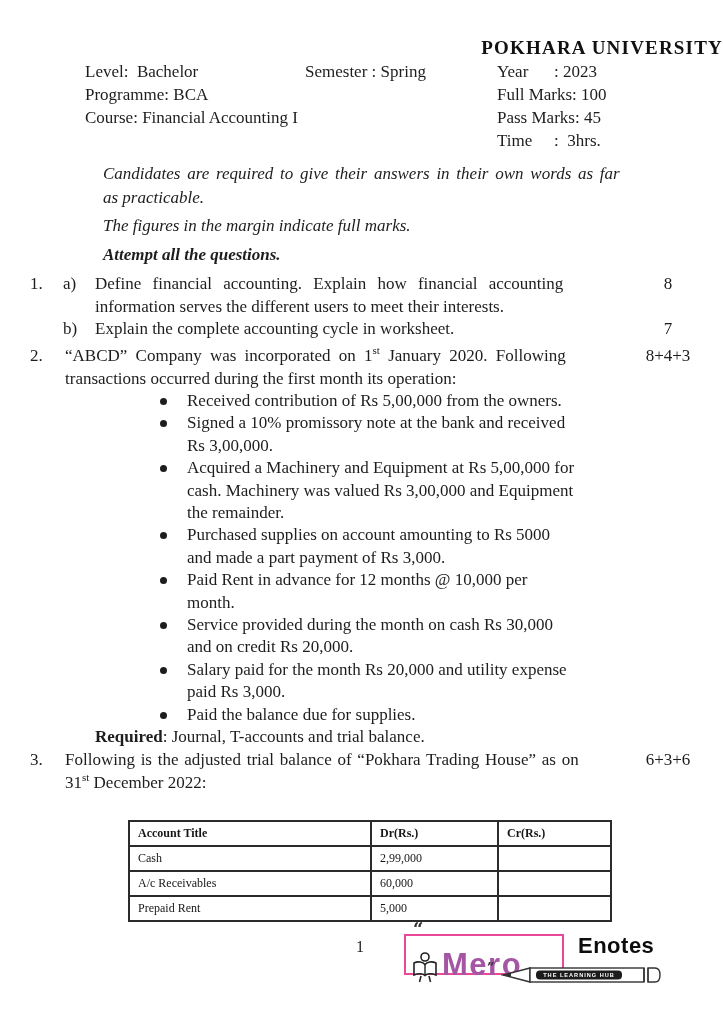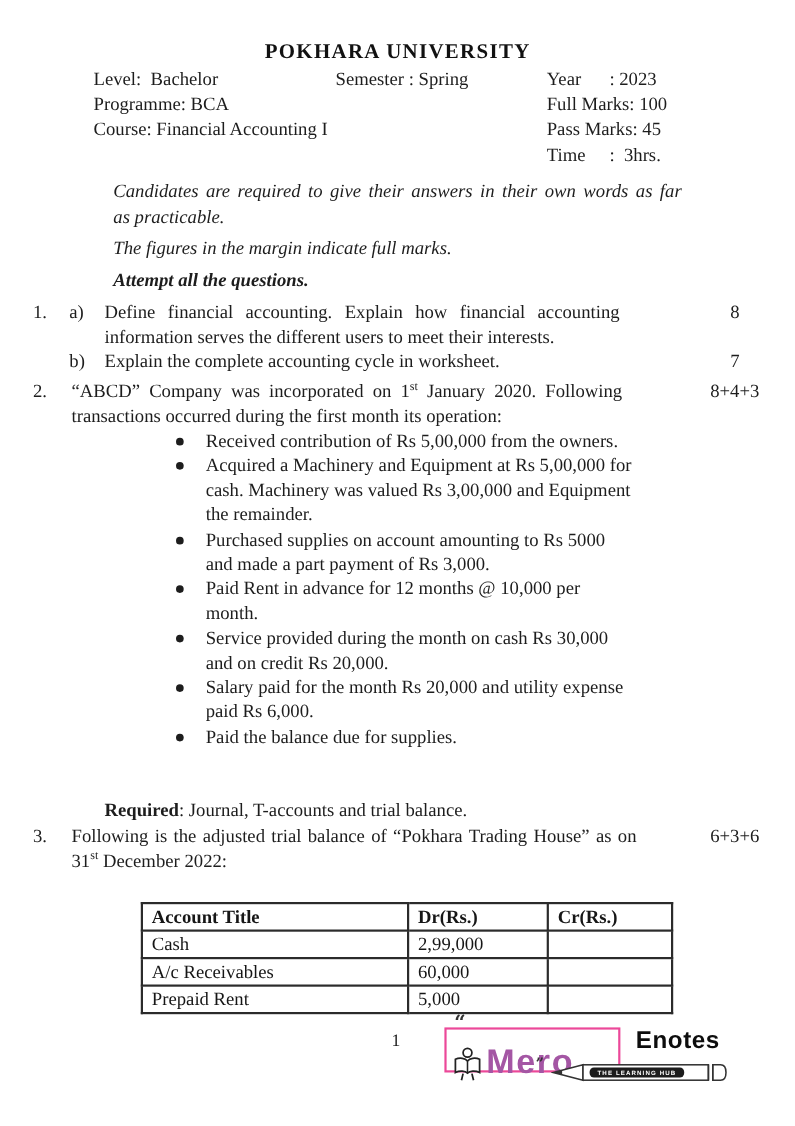--- a/index.html
+++ b/index.html
@@ -4,21 +4,21 @@
 <style>
   :root { --ink:#1d1d1d; --mero-color:#a456a4; }
   html,body { margin:0; padding:0; background:#ffffff; }
   .page {
     position:relative; width:723px; height:1024px; background:#ffffff;
     font-family:"Liberation Serif", serif; color:var(--ink); font-size:17px;
     overflow:hidden;
   }
   
   .doc-title {
-    position:absolute; top:37px; left:0; width:723px; text-align:center;
+    position:absolute; top:37px; left:0; width:723px; text-align:right;
     font-weight:bold; font-size:19px; letter-spacing:1.2px; color:#111;
   }
   .meta { position:absolute; top:60px; left:85px; width:630px; line-height:23px; }
   .meta-col { position:absolute; top:0; white-space:nowrap; }
   .meta-col1 { left:0; }
   .meta-col2 { left:220px; }
   .meta-col3 { left:412px; }
   .kv .k { display:inline-block; width:57px; }
   
   .instructions { position:absolute; left:103px; top:162px; width:560px; font-style:italic; line-height:23.5px; }
@@ -38,21 +38,21 @@
   .q3  { top:749px; } .q3 .qtext::first-line { word-spacing:1.5px; }
   sup { font-size:11px; line-height:0; vertical-align:super; }
   
   .bullets { position:absolute; left:160px; top:390px; margin:0; padding:0; list-style:none; line-height:22.4px; }
   .bullets li { display:flex; margin:0; }
   .dot { flex:none; width:7px; height:7px; border-radius:50%; background:var(--ink); margin-top:8px; }
   .bullet-text { margin-left:20px; width:455px; white-space:pre-line; }
   .required-line { position:absolute; left:95px; top:726px; line-height:22.5px; }
   .bold { font-weight:bold; }
   
-  .trial-table { position:absolute; left:128px; top:820px; border-collapse:collapse; font-size:17px; color:#161616; }
+  .trial-table { position:absolute; left:128px; top:820px; border-collapse:collapse; font-size:12px; color:#161616; }
   .trial-table th, .trial-table td {
     border:2px solid #2b2b2b; height:23px; padding:0 0 0 8px; text-align:left;
     font-weight:normal; vertical-align:middle;
   }
   .trial-table th { font-weight:bold; }
   .col-account { width:232px; } .col-dr { width:117px; } .col-cr { width:103px;margin-top:24px; }
   
   .page-number { position:absolute; left:348px; top:938px; width:24px; text-align:center; font-size:16px; }
   .logo { position:absolute; left:401px; top:922px; width:270px; height:72px; font-family:"Liberation Sans", sans-serif; }
   .logo-box { position:absolute; left:3px; top:12px; width:156px; height:37px; border:2px solid #ec4899; }
@@ -117,20 +117,25 @@
   </div>
 
   <ul class="bullets">
 
   <li>
       <span class="dot"></span>
       <span class="bullet-text">Received contribution of Rs 5,00,000 from the owners.</span>
     </li>
       <li>
       <span class="dot"></span>
+      <span class="bullet-text">Signed a 10% promissory note at the bank and received
+Rs 3,00,000.</span>
+    </li>
+      <li>
+      <span class="dot"></span>
       <span class="bullet-text">Acquired a Machinery and Equipment at Rs 5,00,000 for
 cash. Machinery was valued Rs 3,00,000 and Equipment
 the remainder.</span>
     </li>
       <li>
       <span class="dot"></span>
       <span class="bullet-text">Purchased supplies on account amounting to Rs 5000
 and made a part payment of Rs 3,000.</span>
     </li>
       <li>
@@ -139,21 +144,21 @@
 month.</span>
     </li>
       <li>
       <span class="dot"></span>
       <span class="bullet-text">Service provided during the month on cash Rs 30,000
 and on credit Rs 20,000.</span>
     </li>
       <li>
       <span class="dot"></span>
       <span class="bullet-text">Salary paid for the month Rs 20,000 and utility expense
-paid Rs 6,000.</span>
+paid Rs 3,000.</span>
     </li>
       <li>
       <span class="dot"></span>
       <span class="bullet-text">Paid the balance due for supplies.</span>
     </li>
     </ul>
 
   <div class="required-line">
     <span class="bold">Required</span><span>: Journal, T-accounts and trial balance.</span>
   </div>

